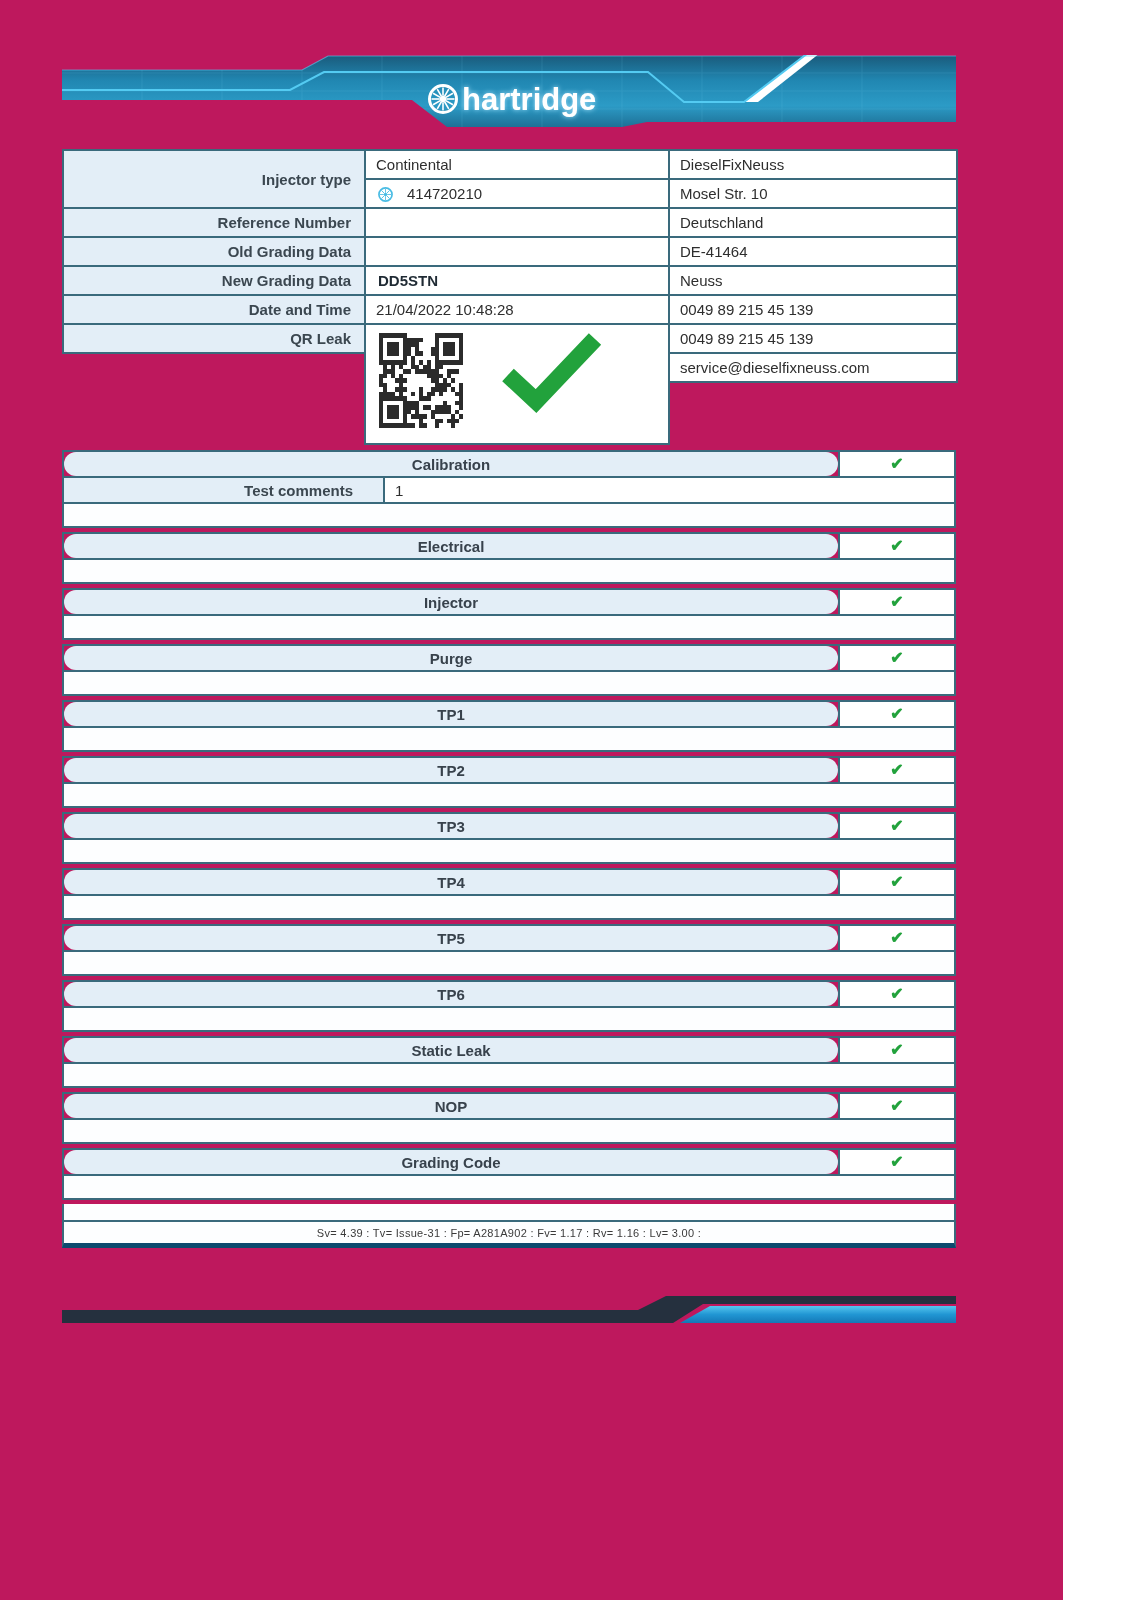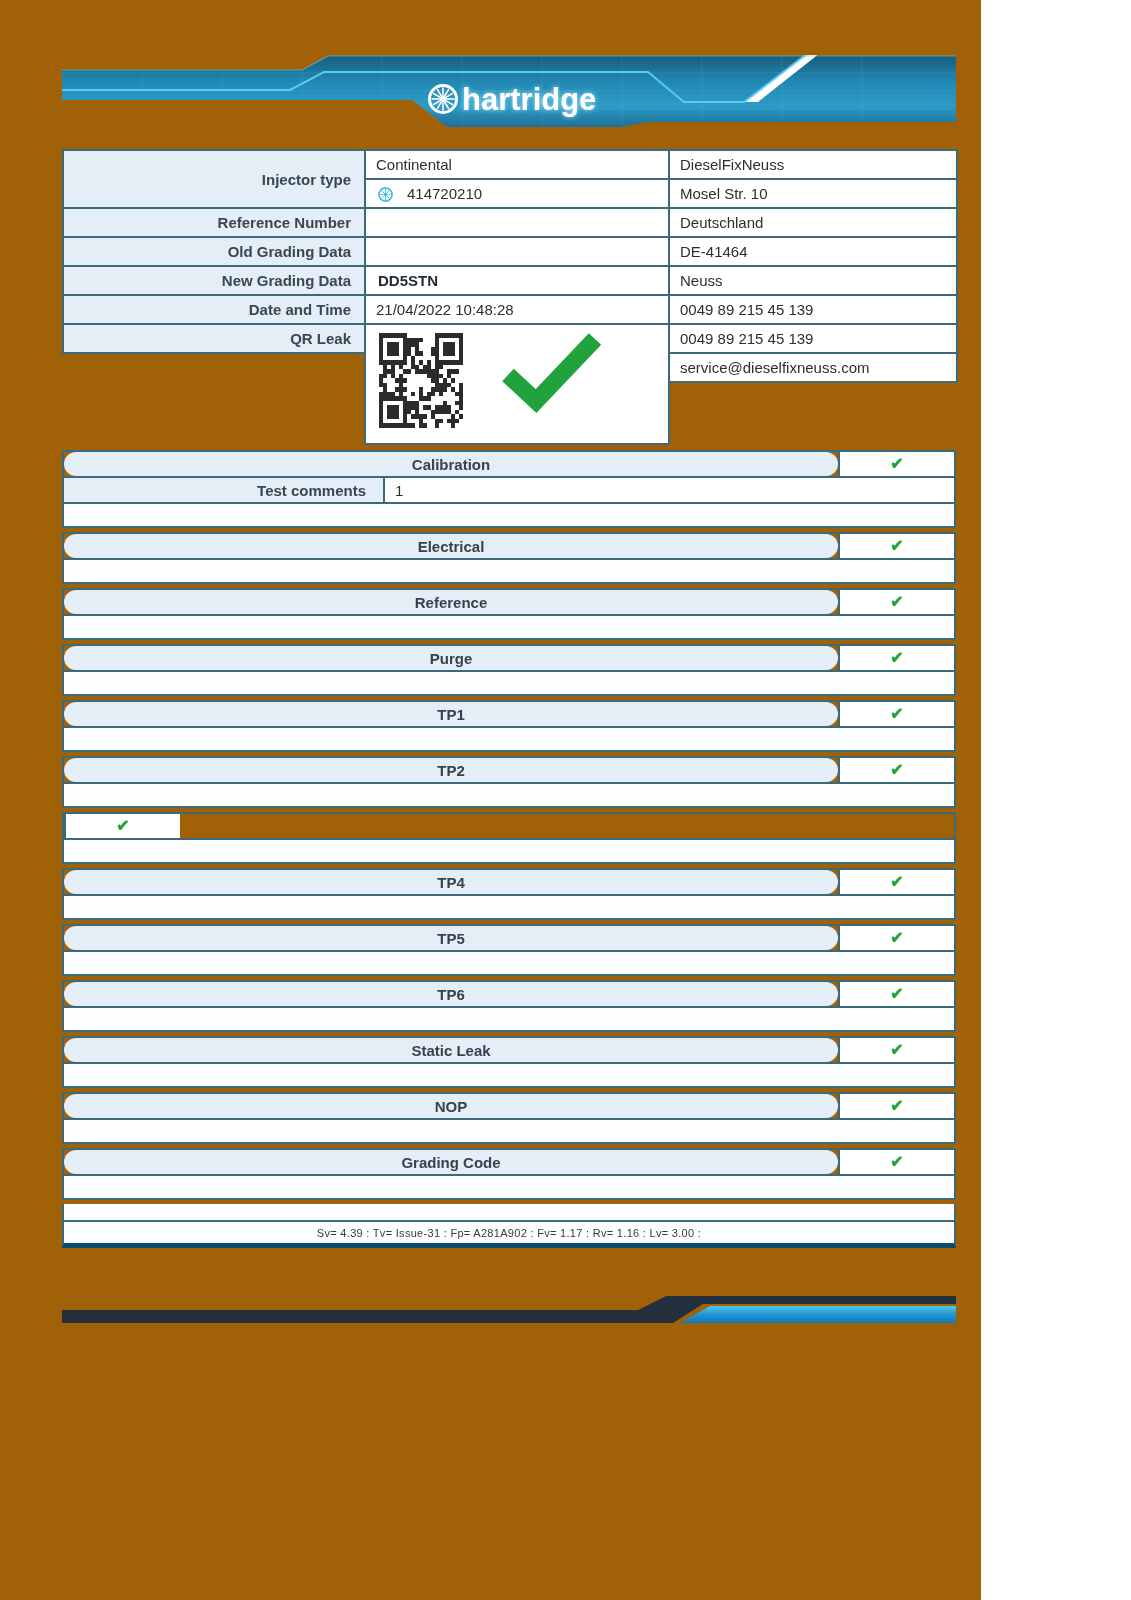--- a/index.html
+++ b/index.html
@@ -1,16 +1,16 @@
 <!DOCTYPE html>
 <html><head>
 <meta charset="utf-8">
 <style>
   html,body{margin:0;padding:0;background:#fff;}
-  .page{position:relative;width:981px;height:1600px;background:#a16207;overflow:hidden;
+  .page{position:relative;width:1063px;height:1600px;background:#be185d;overflow:hidden;
         font-family:"Liberation Sans", sans-serif;color:#333;}
   :root{--bd:#3a6a7c;--cellbg:#e3eef7;}
 
   
   .banner-top{position:absolute;left:62px;top:55px;width:894px;height:73px;display:block;}
   .banner-bottom{position:absolute;left:62px;top:1294px;width:894px;height:30px;display:block;}
 
   
   table.info{position:absolute;left:62px;top:149px;width:894px;border-collapse:collapse;table-layout:fixed;}
   table.info td{border:2px solid var(--bd);height:27px;font-size:15px;padding:0 10px;overflow:hidden;white-space:nowrap;}
@@ -29,21 +29,21 @@
   
   .sections{position:absolute;left:62px;top:450px;width:894px;}
   .sec-block{margin-bottom:4px;}
   .sec-header{display:flex;height:24px;border:2px solid var(--bd);}
   .sec-label{flex:1;background:var(--cellbg);display:flex;align-items:center;justify-content:center;
              font-weight:bold;font-size:15px;color:#38424c;border-radius:12px;}
   .sec-check{width:114px;background:#fff;border-left:2px solid var(--bd);display:flex;align-items:center;justify-content:center;}
   .check-glyph{color:#22a23c;font-size:16px;font-weight:bold;line-height:1;}
   .tc-row{display:flex;height:24px;border:2px solid var(--bd);border-top:none;}
   .tc-label{width:321px;background:var(--cellbg);border-right:2px solid var(--bd);display:flex;align-items:center;justify-content:flex-end;
-            padding-right:17px;font-weight:bold;font-size:15px;color:#3b4750;box-sizing:border-box;}
+            padding-right:30px;font-weight:bold;font-size:15px;color:#3b4750;box-sizing:border-box;}
   .tc-value{flex:1;background:#fff;display:flex;align-items:center;padding-left:10px;font-size:15px;color:#2e2e2e;}
   .sec-spacer{height:22px;border:2px solid var(--bd);border-top:none;background:#fdfeff;}
   .pre-version{height:16px;border:2px solid var(--bd);border-top:none;background:#fdfeff;}
   .version-row{height:21px;border:2px solid var(--bd);border-top:none;border-bottom:5px solid #0c4a6e;background:#fdfeff;
                display:flex;align-items:center;justify-content:center;font-size:11px;color:#3a3a3a;letter-spacing:0.3px;}
 </style>
 </head>
 <body>
 
 <div class="page">
@@ -638,21 +638,21 @@
           <div class="sec-header">
             <div class="sec-label">Electrical</div>
             <div class="sec-check">
               <span class="check-glyph">✔</span>
             </div>
           </div>
           <div class="sec-spacer"></div>
         </div>
         <div class="sec-block">
           <div class="sec-header">
-            <div class="sec-label">Reference</div>
+            <div class="sec-label">Injector</div>
             <div class="sec-check">
               <span class="check-glyph">✔</span>
             </div>
           </div>
           <div class="sec-spacer"></div>
         </div>
         <div class="sec-block">
           <div class="sec-header">
             <div class="sec-label">Purge</div>
             <div class="sec-check">
@@ -674,20 +674,21 @@
           <div class="sec-header">
             <div class="sec-label">TP2</div>
             <div class="sec-check">
               <span class="check-glyph">✔</span>
             </div>
           </div>
           <div class="sec-spacer"></div>
         </div>
         <div class="sec-block">
           <div class="sec-header">
+            <div class="sec-label">TP3</div>
             <div class="sec-check">
               <span class="check-glyph">✔</span>
             </div>
           </div>
           <div class="sec-spacer"></div>
         </div>
         <div class="sec-block">
           <div class="sec-header">
             <div class="sec-label">TP4</div>
             <div class="sec-check">

